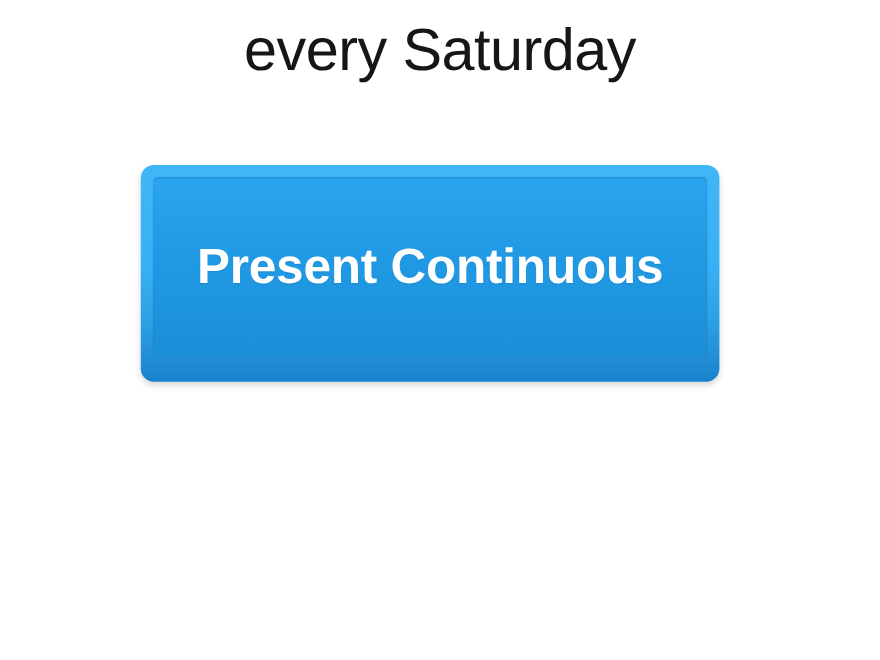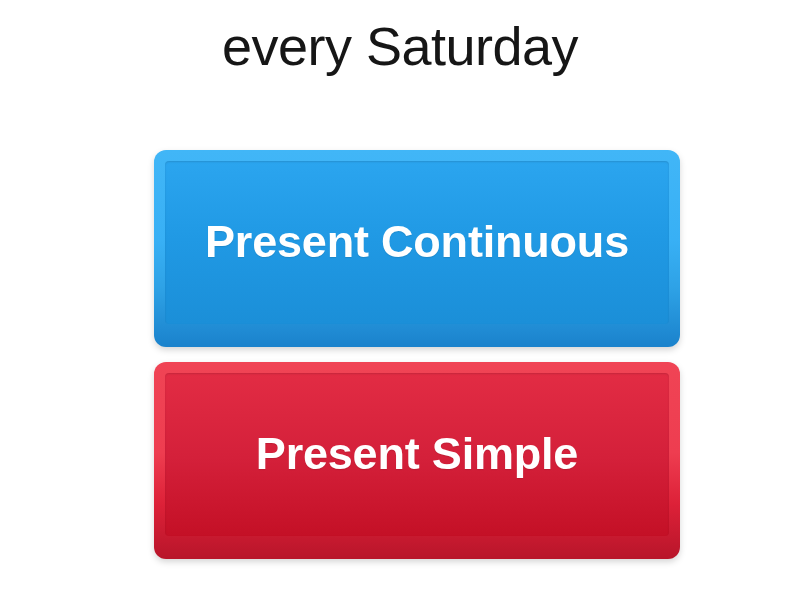--- a/index.html
+++ b/index.html
@@ -32,21 +32,21 @@
     font-size: 54px;
     font-weight: 400;
     line-height: 1.12;
     letter-spacing: -0.5px;
     white-space: nowrap;
   }
 
   
   .options {
     position: absolute;
-    left: 154px;
+    left: 128px;
     top: 150px;
     width: 526px;
   }
 
   .option {
     position: relative;
     width: 526px;
     box-sizing: border-box;
     border-radius: 12px;
     padding: 11px 11px 23px 11px;
@@ -106,20 +106,15 @@
   <div class="prompt">every Saturday</div>
 
   <div class="options">
 
     <div class="option blue">
       <div class="option-inner">
         <span class="option-label">Present Continuous</span>
       </div>
     </div>
 
-    <div class="option red">
-      <div class="option-inner">
-        <span class="option-label">Present Simple</span>
-      </div>
-    </div>
 
   </div>
 </div>
 
 </body></html>

